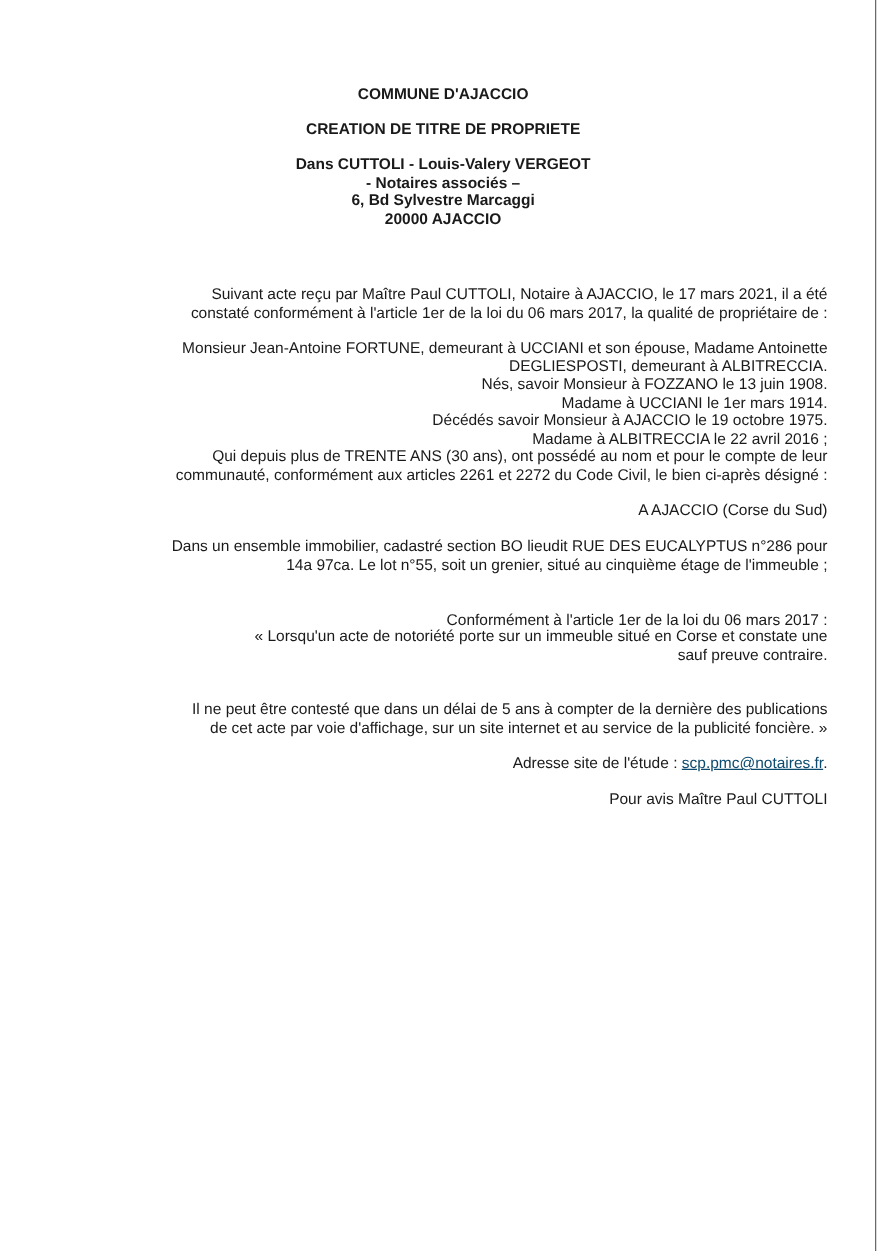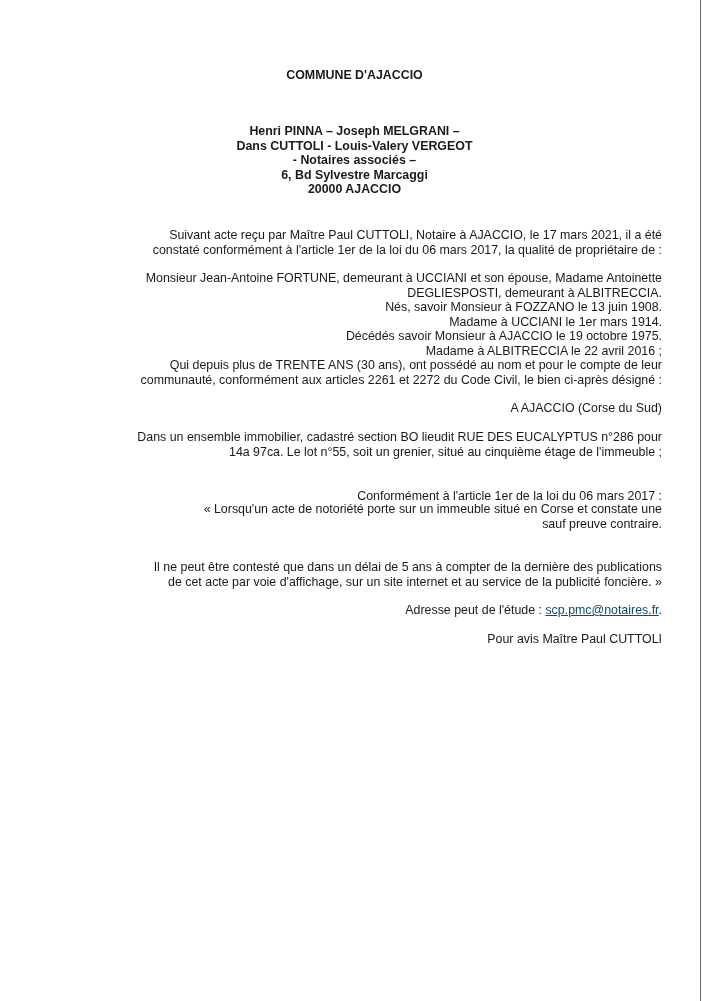--- a/index.html
+++ b/index.html
@@ -73,23 +73,25 @@
 <body>
 
 <div class="page">
 
   <div class="right-rule"></div>
 
   <div class="header h-commune">
     <span class="line">COMMUNE D'AJACCIO</span>
   </div>
 
+  <div class="header h-title">
+    <span class="line">CREATION DE TITRE DE PROPRIETE</span>
+  </div>
 
   <div class="header h-notaires">
-    <span class="line">Henri PINNA – Joseph MELGRANI –</span>
     <span class="line">Dans CUTTOLI - Louis-Valery VERGEOT</span>
     <span class="line">- Notaires associés –</span>
     <span class="line">6, Bd Sylvestre Marcaggi</span>
     <span class="line">20000 AJACCIO</span>
   </div>
 
   <div class="body-text p1">
     <span class="line">Suivant acte reçu par Maître Paul CUTTOLI, Notaire à AJACCIO, le 17 mars 2021, il a été</span>
     <span class="line">constaté conformément à l'article 1er de la loi du 06 mars 2017, la qualité de propriétaire de :</span>
   </div>
@@ -125,20 +127,20 @@
     <span class="line">« Lorsqu'un acte de notoriété porte sur un immeuble situé en Corse et constate une</span>
     <span class="line">sauf preuve contraire.</span>
   </div>
 
   <div class="body-text p8">
     <span class="line">Il ne peut être contesté que dans un délai de 5 ans à compter de la dernière des publications</span>
     <span class="line">de cet acte par voie d'affichage, sur un site internet et au service de la publicité foncière. »</span>
   </div>
 
   <div class="body-text p9">
-    <span class="line"><span>Adresse peut de l'étude : </span><a class="email-link">scp.pmc@notaires.fr</a><span>.</span></span>
+    <span class="line"><span>Adresse site de l'étude : </span><a class="email-link">scp.pmc@notaires.fr</a><span>.</span></span>
   </div>
 
   <div class="body-text p10">
     <span class="line">Pour avis Maître Paul CUTTOLI</span>
   </div>
 
 </div>
 
 </body></html>

